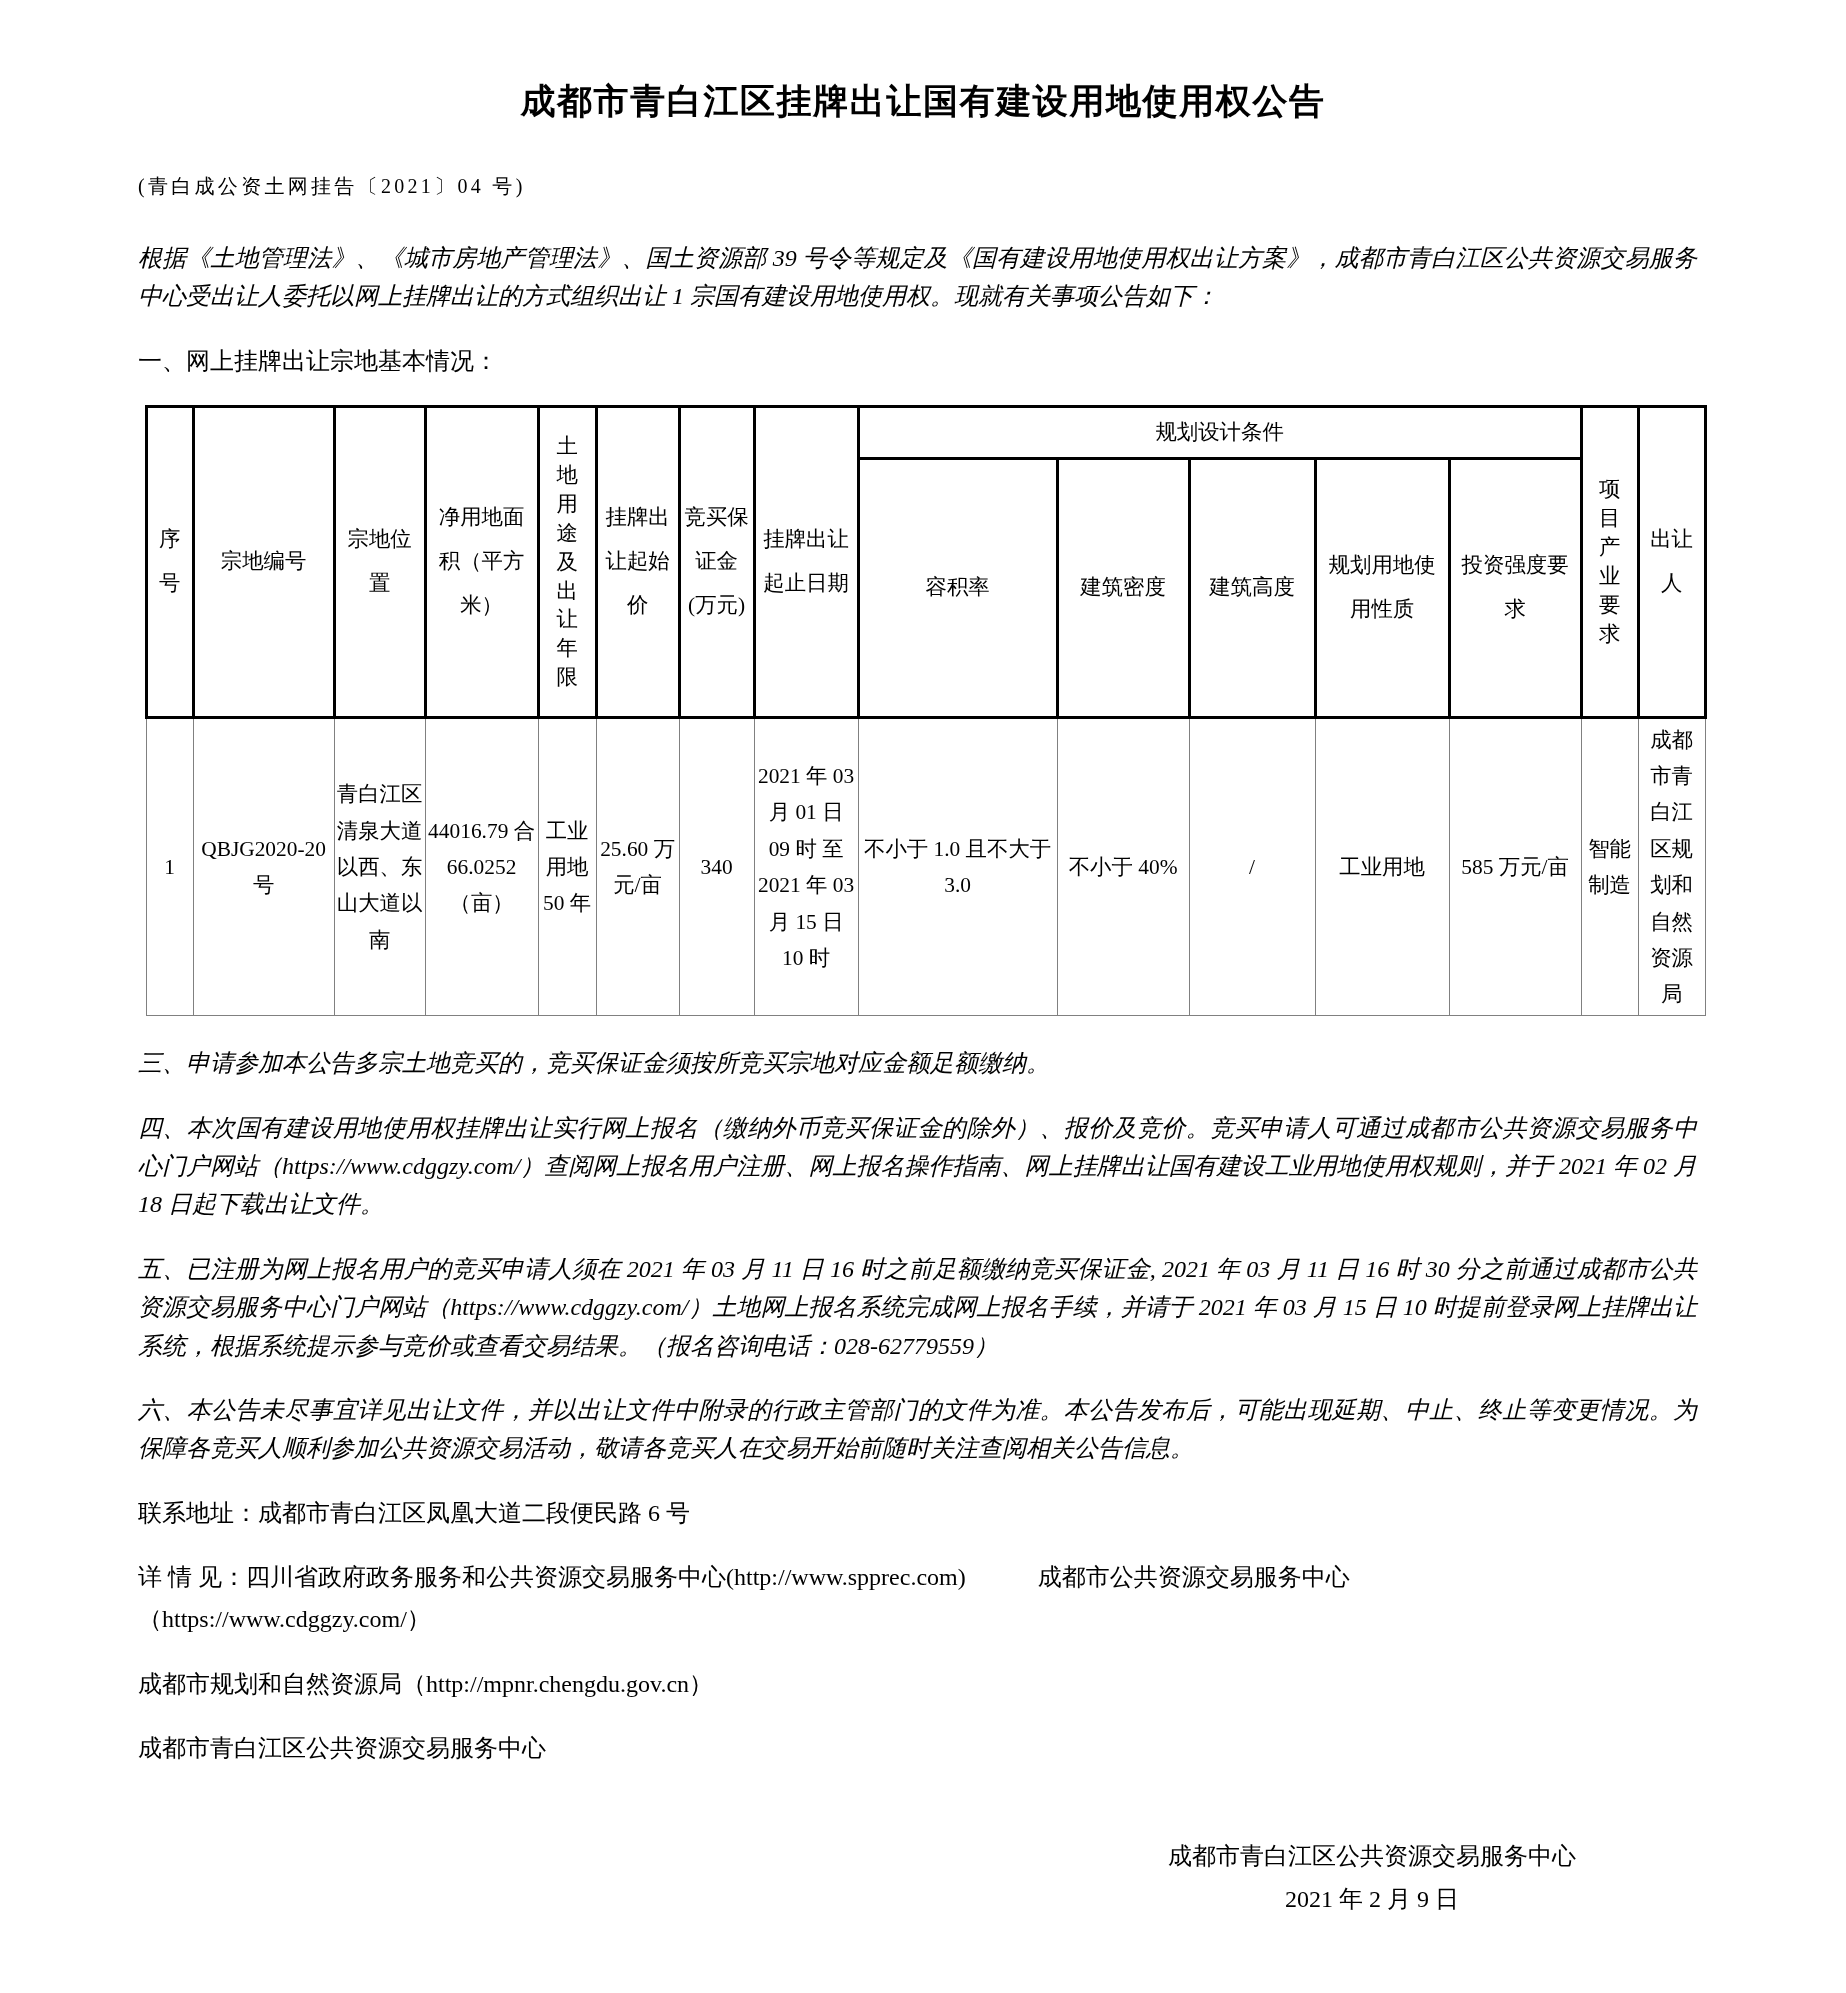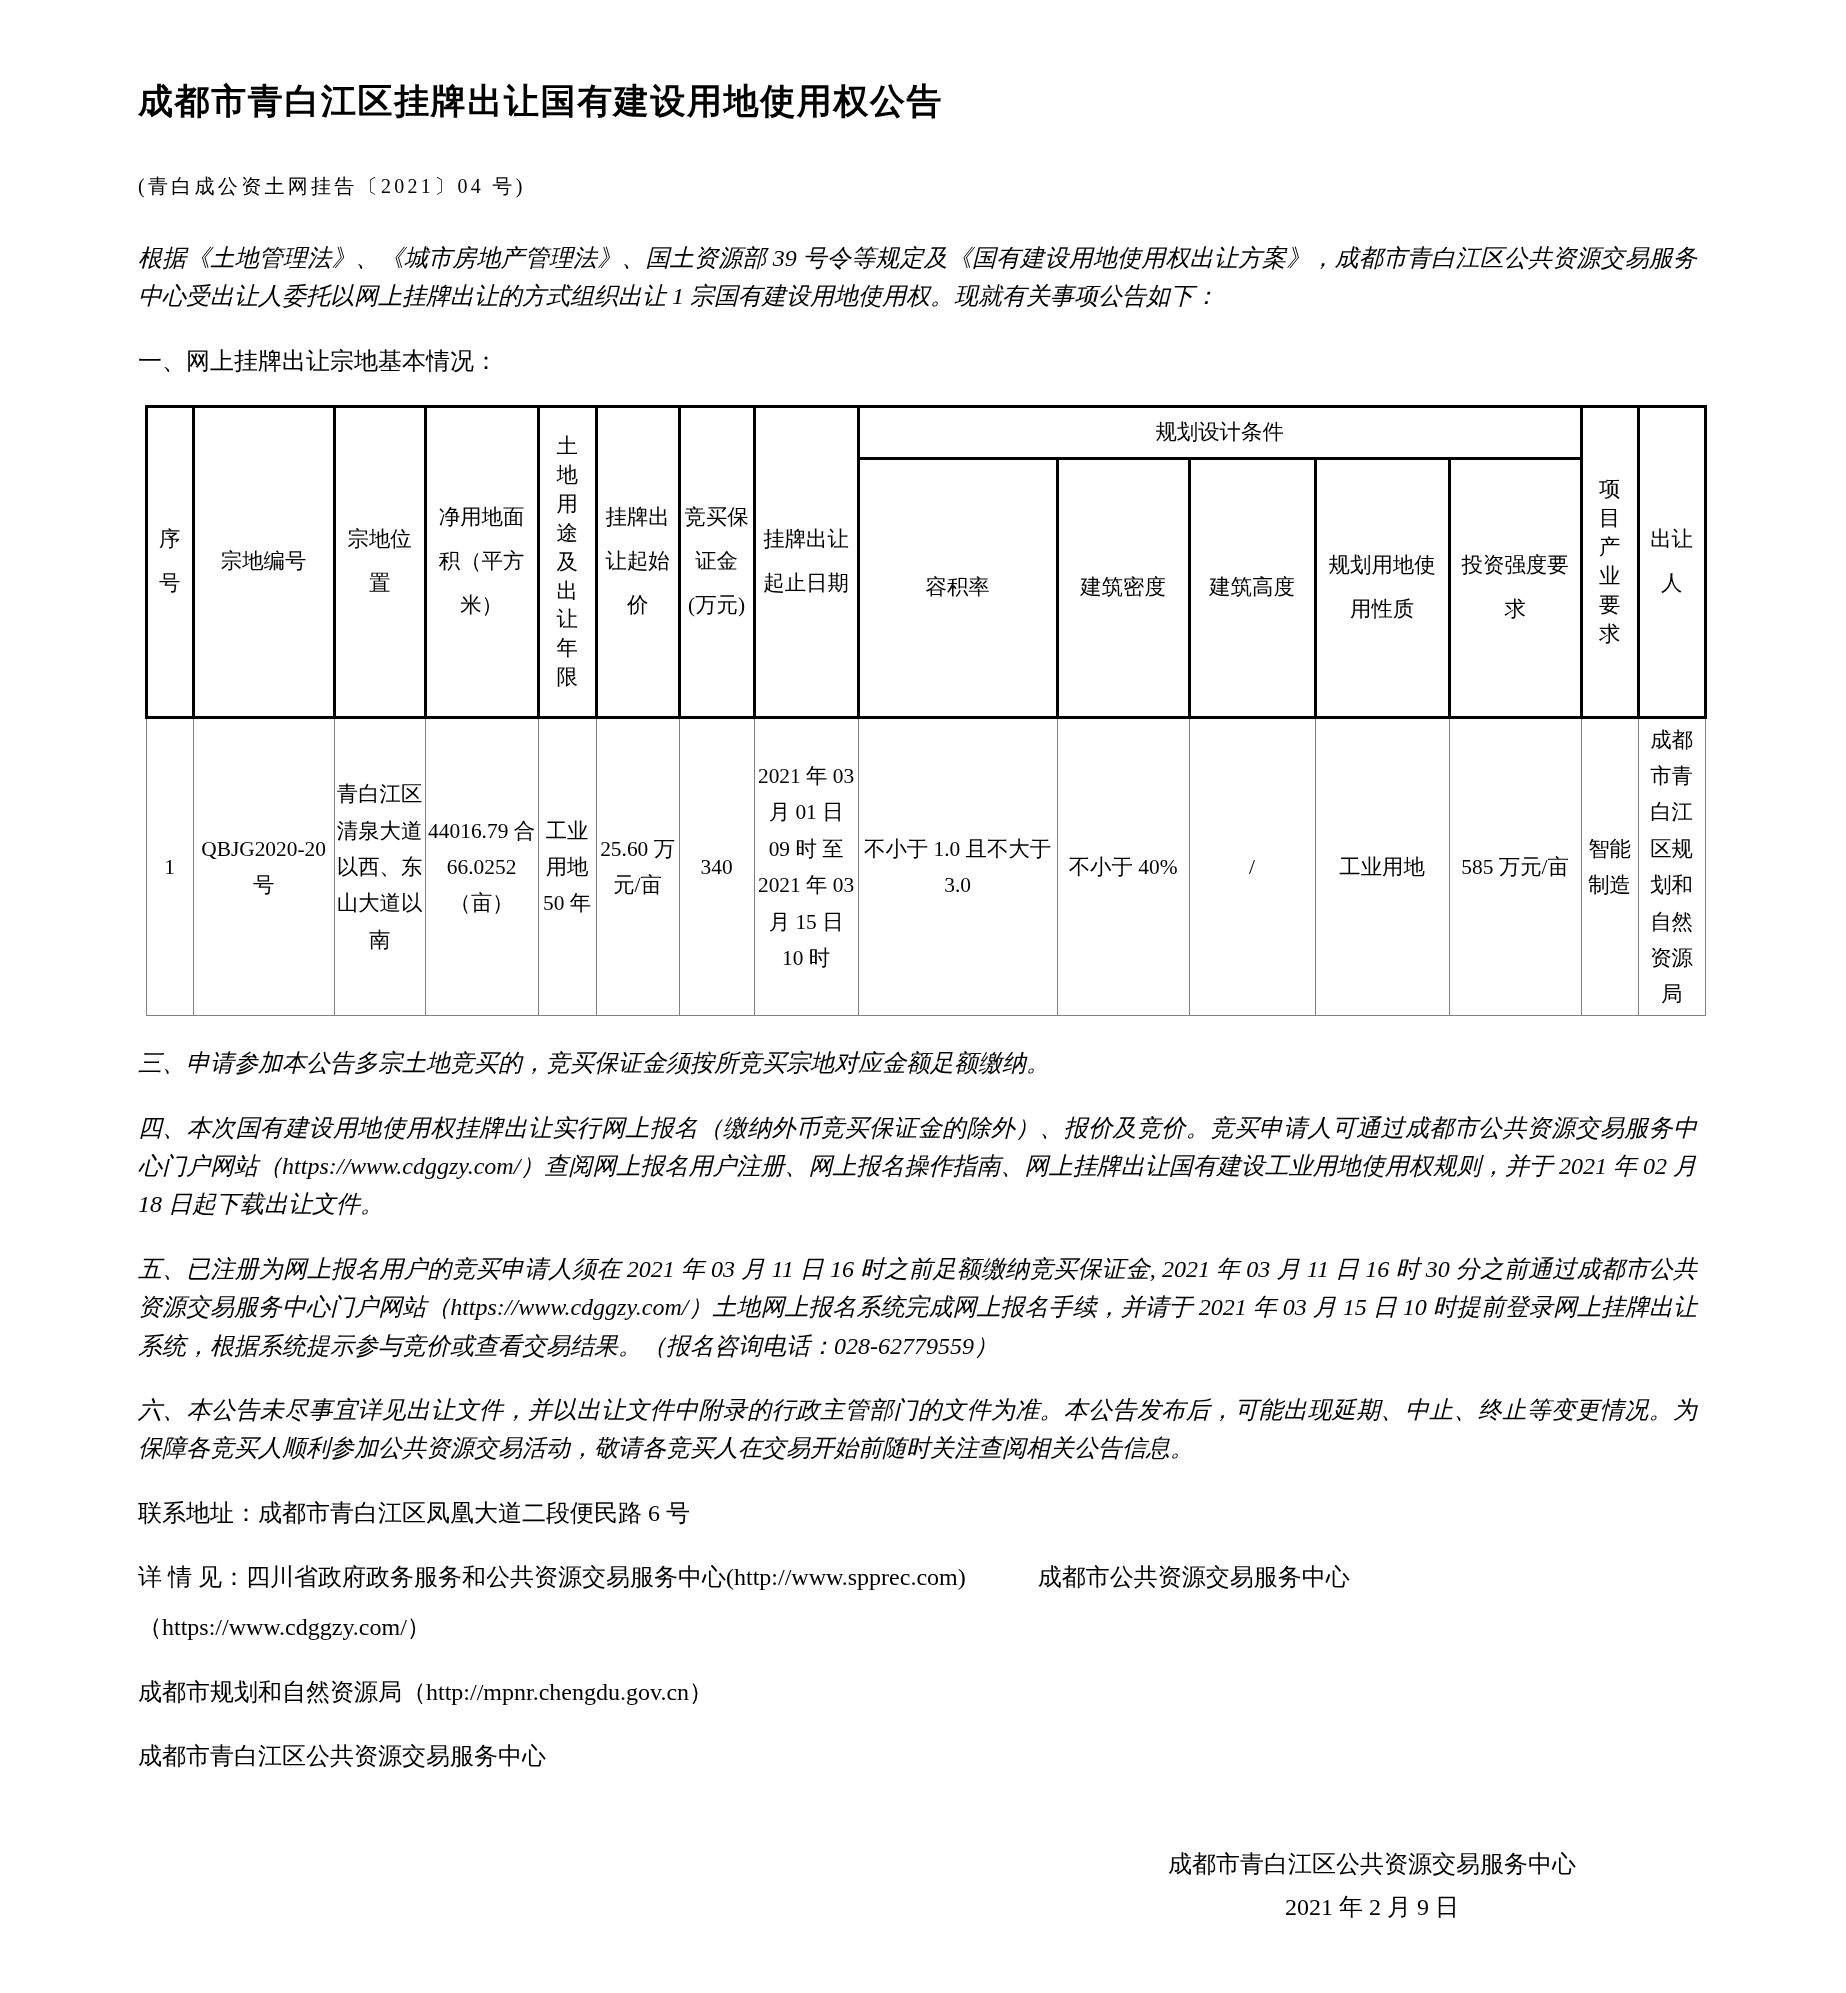--- a/index.html
+++ b/index.html
@@ -5,20 +5,21 @@
   html,body{margin:0;padding:0;background:#ffffff;}
   body{
     width:1846px;height:1994px;
     color:#000;
     font-family:"Liberation Serif","DejaVu Serif",serif;
     font-size:24px;
     box-sizing:border-box;
   }
   .content{padding:78px 138px 0 138px;}
   .doc-title{
+    text-align:center;
     font-family:"Liberation Sans","DejaVu Sans",sans-serif;
     font-weight:bold;
     font-size:35px;
     letter-spacing:1.6px;
     margin:0 0 48px 0;
   }
   .doc-number{
     font-size:20px;
     letter-spacing:3.3px;
     margin:0 0 39px 0;
@@ -60,21 +61,21 @@
   tr.head-row{height:259px;}
   tr.data-row{height:222px;}
   .vert{display:block;width:1.35em;margin:12px auto;line-height:1.35;}
   col.c0{width:47px;}  col.c1{width:141px;} col.c2{width:91px;}
   col.c3{width:113px;} col.c4{width:58px;}  col.c5{width:83px;}
   col.c6{width:75px;}  col.c7{width:104px;} col.c8{width:199px;}
   col.c9{width:132px;} col.c10{width:126px;}col.c11{width:134px;}
   col.c12{width:132px;}col.c13{width:57px;} col.c14{width:67px;}
   
   .footer-line{line-height:1.6;margin:0 0 26px 0;}
-  .details-line2{margin-top:12px;}
+  .details-line2{margin-top:4px;}
   .signature{
     width:max-content;
     margin:67px 132px 0 auto;
     text-align:center;
     line-height:1.8;
   }
 </style>
 </head>
 <body>
 

